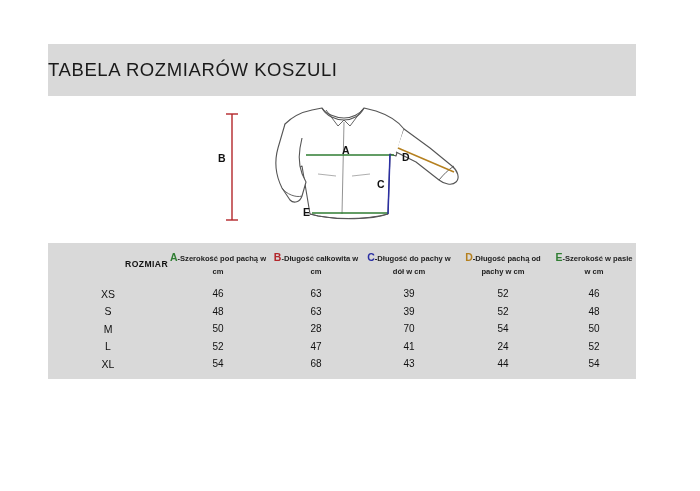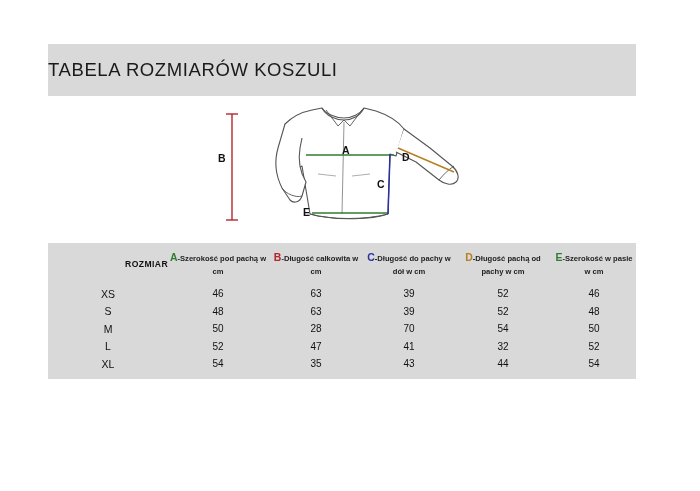--- a/index.html
+++ b/index.html
@@ -240,27 +240,27 @@
           <td>28</td>
           <td>70</td>
           <td>54</td>
           <td>50</td>
         </tr>
         <tr>
           <td class="size-name">L</td>
           <td>52</td>
           <td>47</td>
           <td>41</td>
-          <td>32</td>
+          <td>24</td>
           <td>52</td>
         </tr>
         <tr>
           <td class="size-name">XL</td>
           <td>54</td>
-          <td>35</td>
+          <td>68</td>
           <td>43</td>
           <td>44</td>
           <td>54</td>
         </tr>
       </tbody>
     </table>
   </div>
 
 </div>
 

